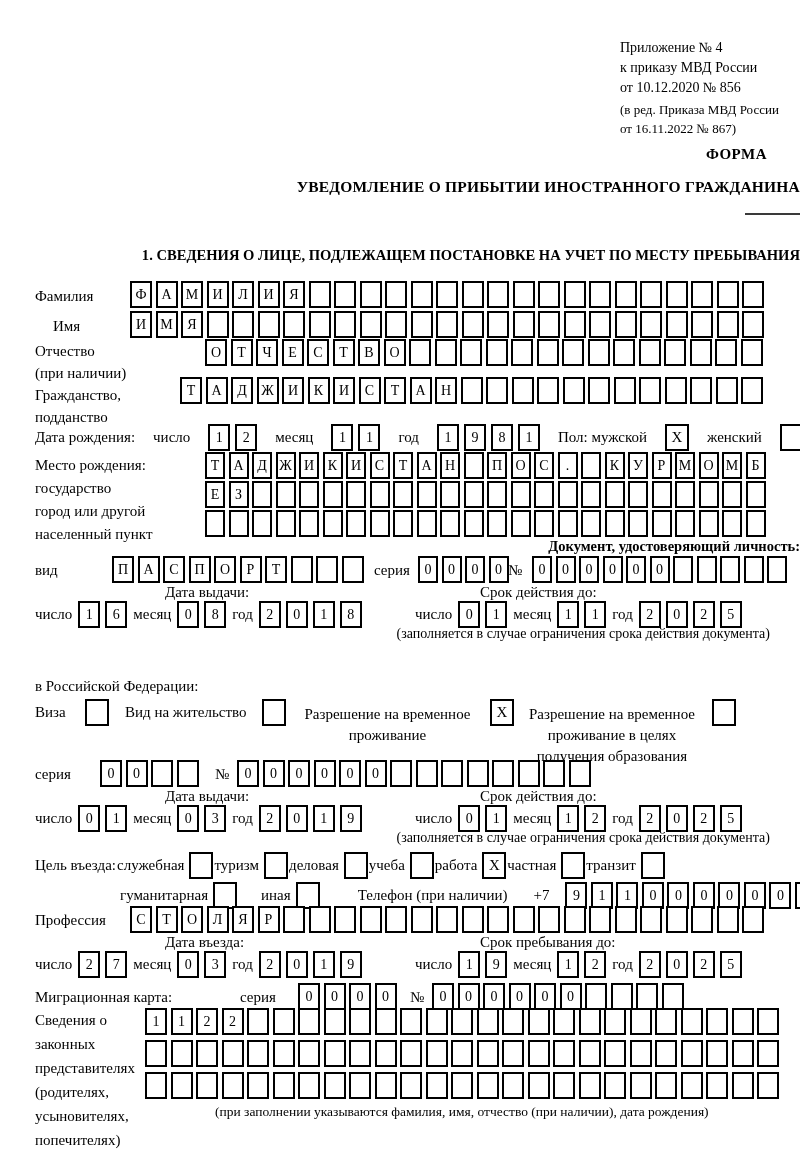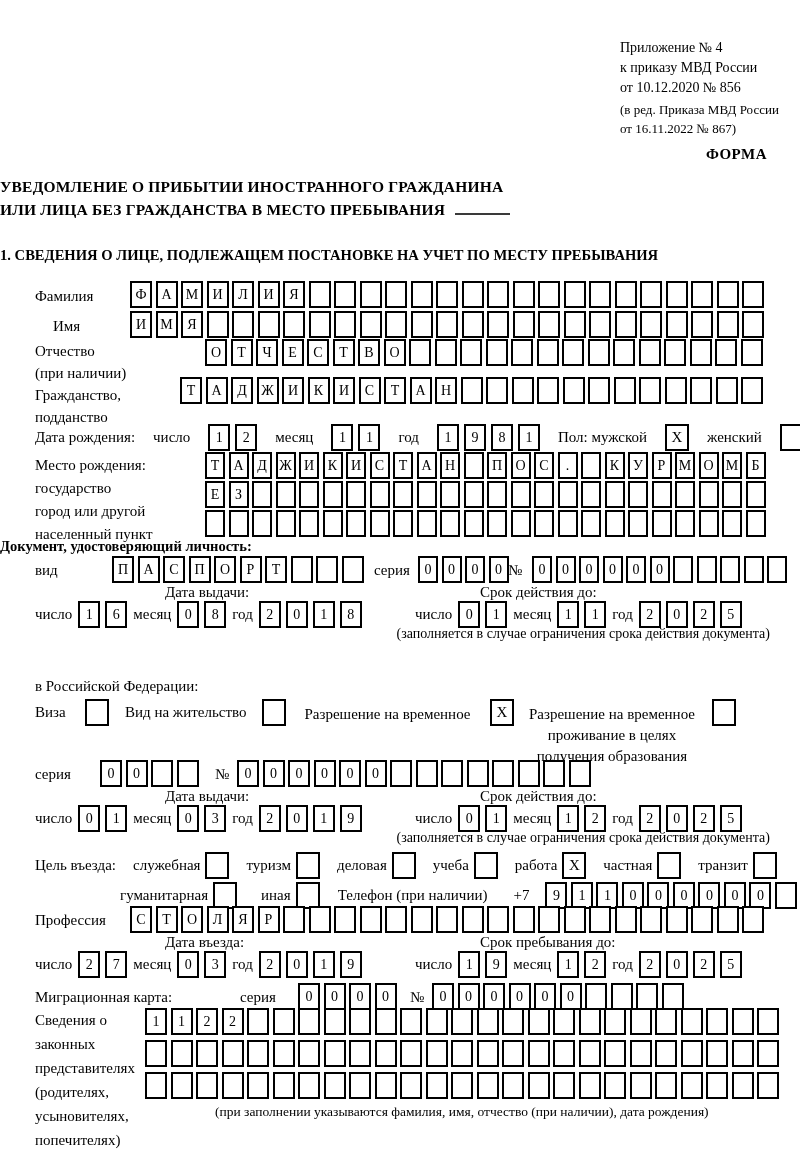--- a/index.html
+++ b/index.html
@@ -6,21 +6,21 @@
   .page{
     position:relative;width:800px;height:1163px;background:#ffffff;color:#000;
     font-family:"Liberation Serif","DejaVu Serif",serif;font-size:15px;overflow:hidden;
   }
   .abs{position:absolute;white-space:nowrap;}
   .b{font-weight:bold;}
   .t14{font-size:14px;line-height:20px;}
   .t13{font-size:13px;line-height:19px;}
   .lbl{font-size:15px;}
   .note{font-size:14px;}
-  .center{left:0;right:0;text-align:left;white-space:normal;}
+  .center{left:0;right:0;text-align:right;white-space:normal;}
   .title-line{font-size:15.5px;letter-spacing:.2px;}
   .blank{display:inline-block;width:55px;border-bottom:2px solid #3a3a3a;margin-left:10px;}
   .cells{display:flex;column-gap:3.5px;}
   .cell{
     flex:0 0 auto;box-sizing:border-box;width:22px;height:27px;border:2px solid #000;
     display:flex;align-items:center;justify-content:center;font-size:14px;line-height:1;
     background:#fff;
   }
   .cells.sm .cell{width:20px;}
   .box{
@@ -37,21 +37,21 @@
 <div class="page">
 
   <div class="abs t14" style="left:620px;top:38px">Приложение № 4</div>
   <div class="abs t14" style="left:620px;top:58px">к приказу МВД России</div>
   <div class="abs t14" style="left:620px;top:78px">от 10.12.2020 № 856</div>
   <div class="abs t13" style="left:620px;top:100px">(в ред. Приказа МВД России</div>
   <div class="abs t13" style="left:620px;top:119px">от 16.11.2022 № 867)</div>
   <div class="abs b" style="right:33px;top:146px;font-size:15px;letter-spacing:.5px">ФОРМА</div>
 
   <div class="abs center b title-line" style="top:178px">УВЕДОМЛЕНИЕ О ПРИБЫТИИ ИНОСТРАННОГО ГРАЖДАНИНА</div>
-  <div class="abs center b title-line" style="top:201px"><span>ИЛИ ЛИЦА БЕЗ ГРАЖДАНСТВА В МЕСТО ПРЕБЫВАНИЯ</span><span class="blank"></span></div>
+  <div class="abs center b title-line" style="top:201px"><span class="blank"></span></div>
 
   <div class="abs center b" style="top:247px;font-size:14.6px">1. СВЕДЕНИЯ О ЛИЦЕ, ПОДЛЕЖАЩЕМ ПОСТАНОВКЕ НА УЧЕТ ПО МЕСТУ ПРЕБЫВАНИЯ</div>
 
   <div class="abs lbl" style="left:35px;top:288px">Фамилия</div>
   <div class="abs cells" style="left:130px;top:281px">
       <div class="cell">Ф</div>
       <div class="cell">А</div>
       <div class="cell">М</div>
       <div class="cell">И</div>
       <div class="cell">Л</div>
@@ -348,20 +348,21 @@
   <div class="abs note" style="right:30px;top:626px">(заполняется в случае ограничения срока действия документа)</div>
 
   <div class="abs lbl" style="left:35px;top:678px">в Российской Федерации:</div>
 
   <div class="abs lbl" style="left:35px;top:704px">Виза</div>
   <div class="abs box" style="left:85px;top:699px"></div>
   <div class="abs lbl" style="left:125px;top:704px">Вид на жительство</div>
   <div class="abs box" style="left:262px;top:699px"></div>
   <div class="abs wraplbl" style="left:295px;top:704px;width:185px">
     <div>Разрешение на временное</div>
+    <div>проживание</div>
   </div>
   <div class="abs box" style="left:490px;top:699px">X</div>
   <div class="abs wraplbl" style="left:522px;top:704px;width:180px">
     <div>Разрешение на временное</div>
     <div>проживание в целях</div>
     <div>получения образования</div>
   </div>
   <div class="abs box" style="left:712px;top:699px"></div>
 
   <div class="abs lbl" style="left:35px;top:766px">серия</div>
@@ -424,21 +425,21 @@
     <span class="lbl">год</span>
     <div class="cells" style="column-gap:5px">
         <div class="cell">2</div>
         <div class="cell">0</div>
         <div class="cell">2</div>
         <div class="cell">5</div>
       </div>
   </div>
   <div class="abs note" style="right:30px;top:830px">(заполняется в случае ограничения срока действия документа)</div>
 
-  <div class="abs group" style="left:35px;top:852px;column-gap:17px">
+  <div class="abs group" style="left:35px;top:852px;column-gap:1px">
     <span class="lbl">Цель въезда:</span>
     <span class="opt">
         <span>служебная</span>
         <span class="box"></span>
       </span>
     <span class="opt">
         <span>туризм</span>
         <span class="box"></span>
       </span>
     <span class="opt">
@@ -464,21 +465,21 @@
   </div>
   <div class="abs group" style="left:120px;top:882px;column-gap:16px">
     <span class="opt">
         <span>гуманитарная</span>
         <span class="box"></span>
       </span>
     <span class="opt" style="margin-left:8px">
         <span>иная</span>
         <span class="box"></span>
       </span>
-    <span class="lbl" style="margin-left:2px">Телефон (при наличии)</span>
+    <span class="lbl" style="margin-left:22px">Телефон (при наличии)</span>
     <span class="lbl" style="margin-left:10px">+7</span>
     <div class="cells">
         <div class="cell">9</div>
         <div class="cell">1</div>
         <div class="cell">1</div>
         <div class="cell">0</div>
         <div class="cell">0</div>
         <div class="cell">0</div>
         <div class="cell">0</div>
         <div class="cell">0</div>

